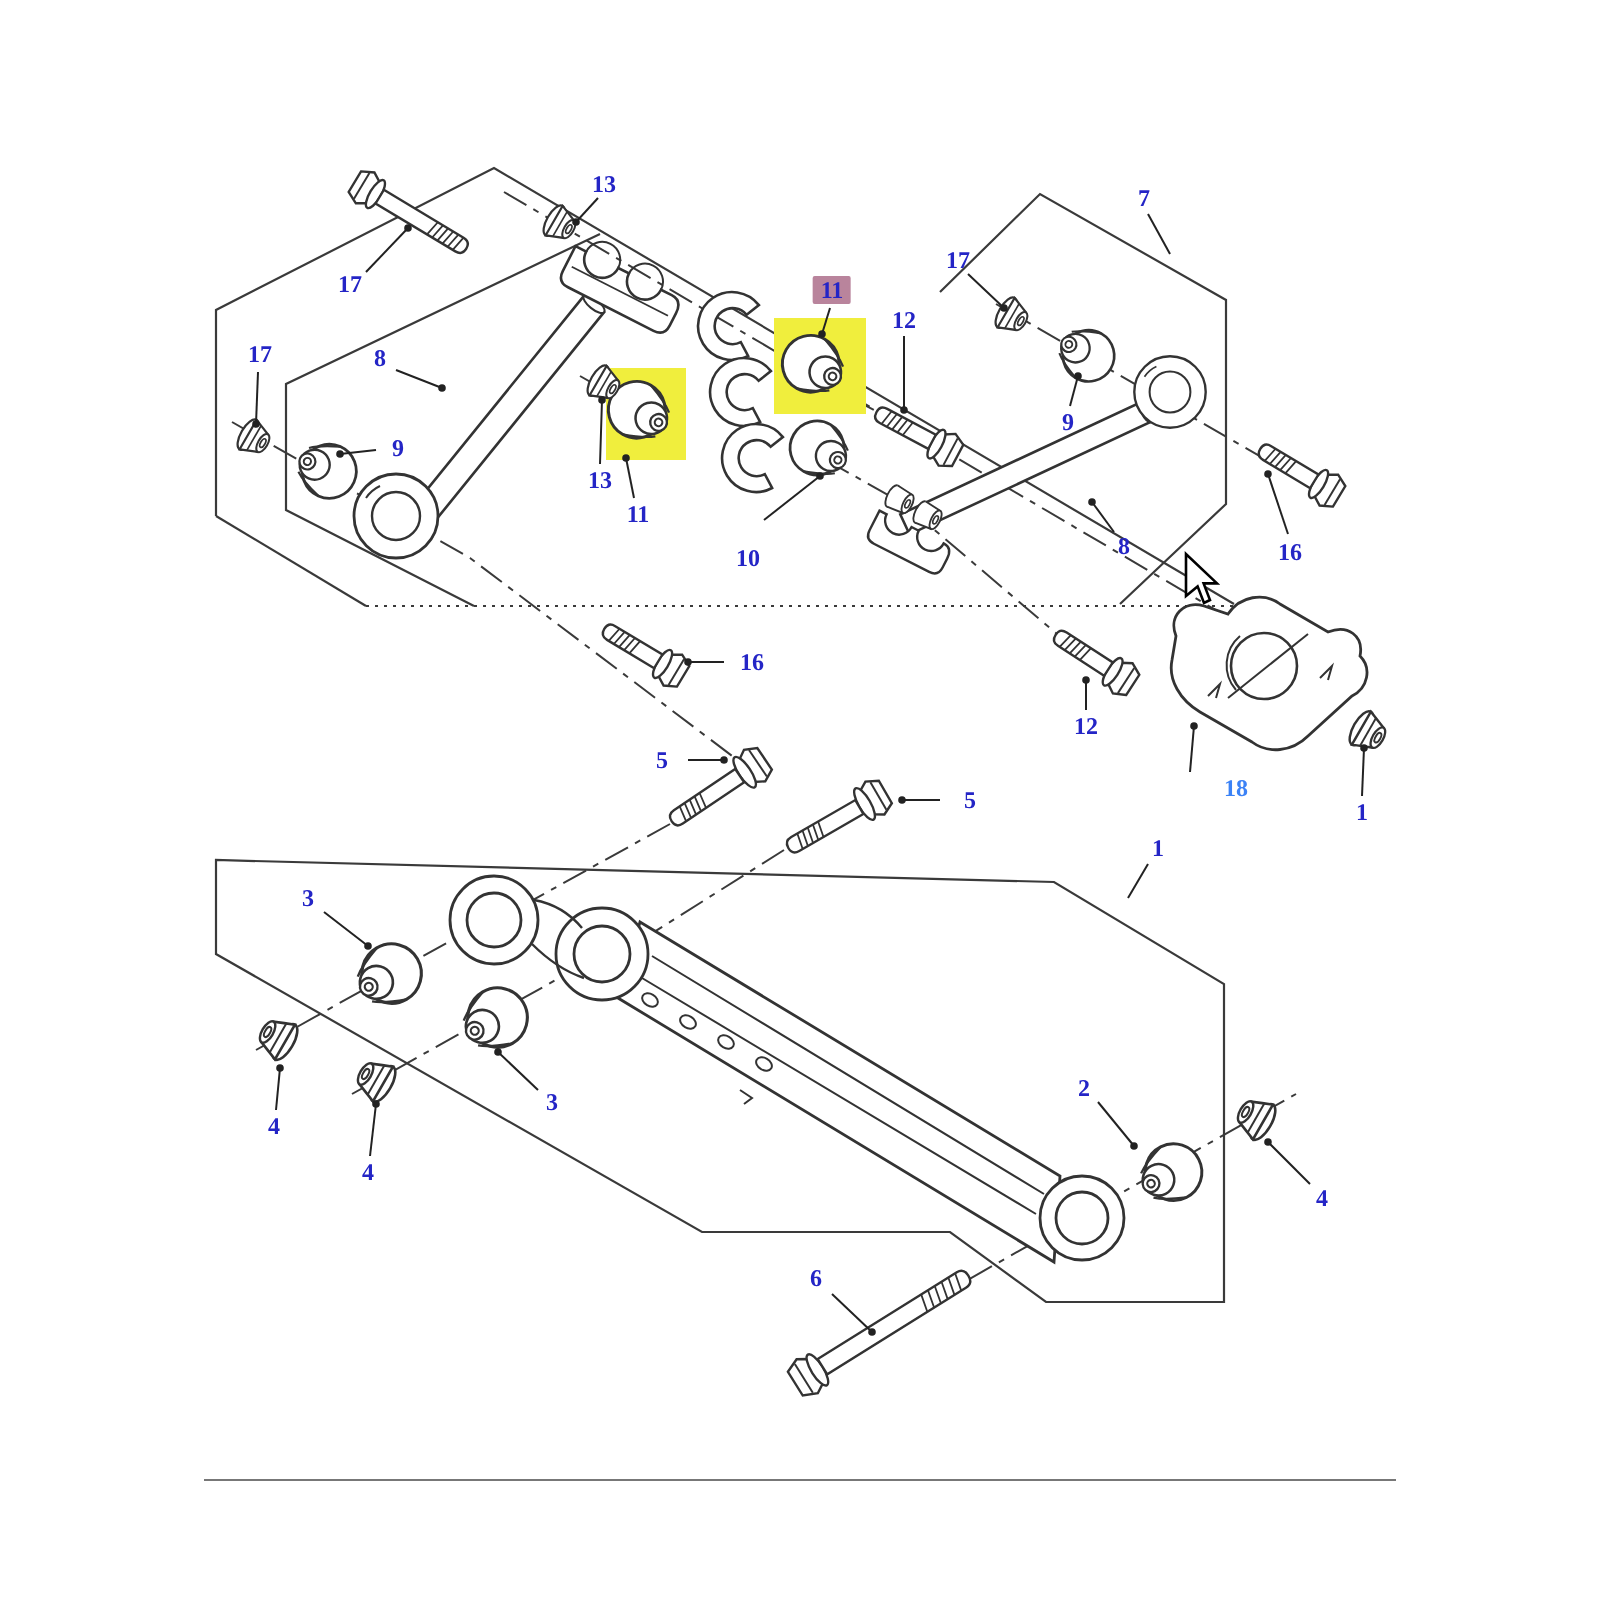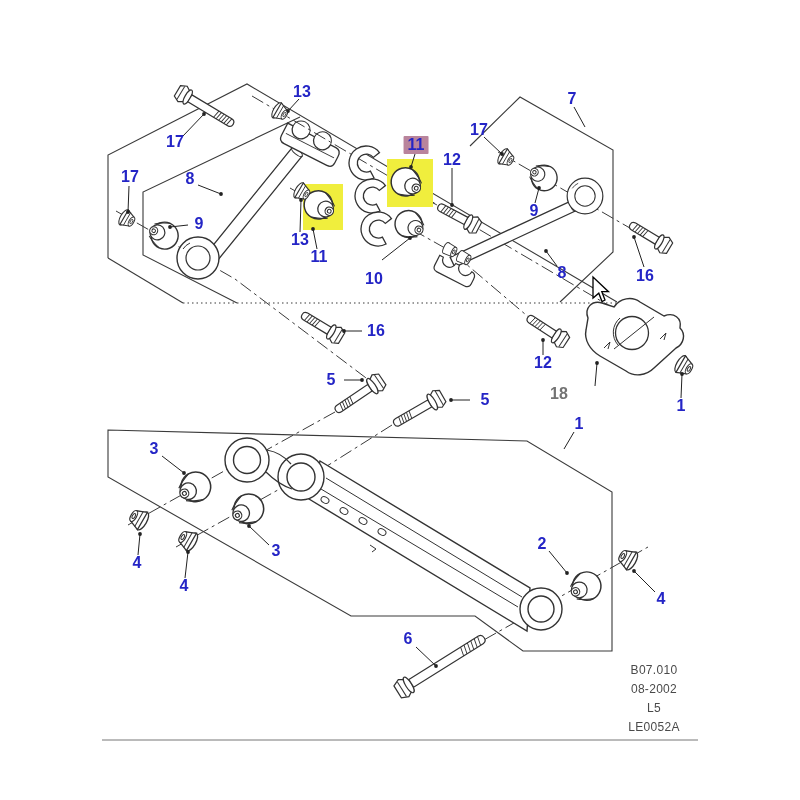--- a/index.html
+++ b/index.html
@@ -1,22 +1,22 @@
 <!DOCTYPE html>
 <html><head>
 <meta charset="utf-8">
 <style>
   html,body{margin:0;padding:0;background:#fff;}
   .stage{position:relative;width:800px;height:800px;background:#ffffff;overflow:hidden;
          font-family:"Liberation Sans",sans-serif;}
   .stage svg{position:absolute;left:0;top:0;}
   #labels{position:absolute;left:0;top:0;width:800px;height:800px;pointer-events:none;}
   .part-label{position:absolute;transform:translate(-50%,-50%);font-weight:bold;
-              font-size:16px;line-height:1;pointer-events:auto;cursor:pointer;
-              font-family:Liberation Sans, sans-serif;}
+              font-size:12px;line-height:1;pointer-events:auto;cursor:pointer;
+              font-family:Liberation Serif, serif;}
   .part-label.selected{padding:1px 4px;border-radius:1px;}
   .footer{position:absolute;left:604px;top:661px;width:100px;text-align:center;
           font-size:12px;line-height:19px;color:#4a4a4a;letter-spacing:.3px;}
   .footer div{white-space:nowrap;}
 </style>
 </head>
 <body>
 
 <div class="stage">
 
@@ -288,34 +288,28 @@
       <div class="part-label" style="left: 534px; top: 211px; color: rgb(36, 37, 198);">9</div>
       <div class="part-label" style="left: 645px; top: 276px; color: rgb(36, 37, 198);">16</div>
       <div class="part-label" style="left: 562px; top: 273px; color: rgb(36, 37, 198);">8</div>
       <div class="part-label selected" style="left: 416px; top: 145px; color: rgb(36, 37, 198); background: rgb(185, 132, 156);">11</div>
       <div class="part-label" style="left: 452px; top: 160px; color: rgb(36, 37, 198);">12</div>
       <div class="part-label" style="left: 300px; top: 240px; color: rgb(36, 37, 198);">13</div>
       <div class="part-label" style="left: 319px; top: 257px; color: rgb(36, 37, 198);">11</div>
       <div class="part-label" style="left: 374px; top: 279px; color: rgb(36, 37, 198);">10</div>
       <div class="part-label" style="left: 376px; top: 331px; color: rgb(36, 37, 198);">16</div>
       <div class="part-label" style="left: 543px; top: 363px; color: rgb(36, 37, 198);">12</div>
-      <div class="part-label" style="left: 559px; top: 394px; color: #737373; text-align: right;">18</div>
+      <div class="part-label" style="left: 618px; top: 394px; color: #3b82f6; text-align: right;">18</div>
       <div class="part-label" style="left: 681px; top: 406px; color: rgb(36, 37, 198);">1</div>
       <div class="part-label" style="left: 331px; top: 380px; color: rgb(36, 37, 198);">5</div>
       <div class="part-label" style="left: 485px; top: 400px; color: rgb(36, 37, 198);">5</div>
       <div class="part-label" style="left: 579px; top: 424px; color: rgb(36, 37, 198);">1</div>
       <div class="part-label" style="left: 154px; top: 449px; color: rgb(36, 37, 198);">3</div>
       <div class="part-label" style="left: 276px; top: 551px; color: rgb(36, 37, 198);">3</div>
       <div class="part-label" style="left: 137px; top: 563px; color: rgb(36, 37, 198);">4</div>
       <div class="part-label" style="left: 184px; top: 586px; color: rgb(36, 37, 198);">4</div>
       <div class="part-label" style="left: 542px; top: 544px; color: rgb(36, 37, 198);">2</div>
       <div class="part-label" style="left: 661px; top: 599px; color: rgb(36, 37, 198);">4</div>
       <div class="part-label" style="left: 408px; top: 639px; color: rgb(36, 37, 198);">6</div>
     </div>
 
-<div class="footer">
-  <div>B07.010</div>
-  <div>08-2002</div>
-  <div>L5</div>
-  <div>LE0052A</div>
+
 </div>
 
-</div>
-
 </body></html>

